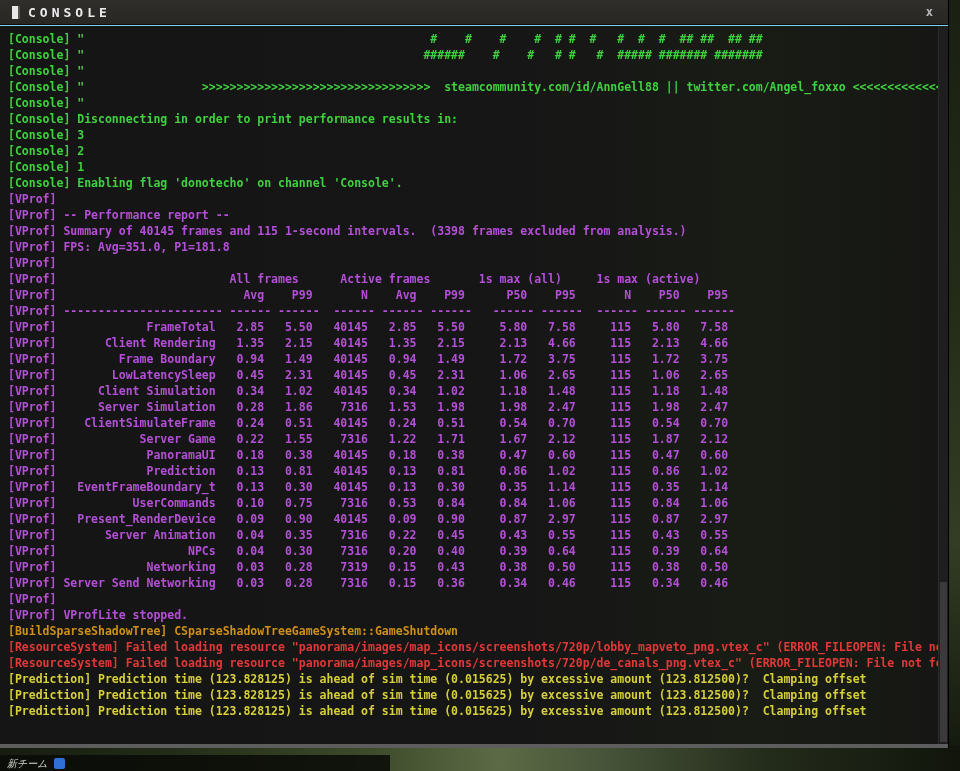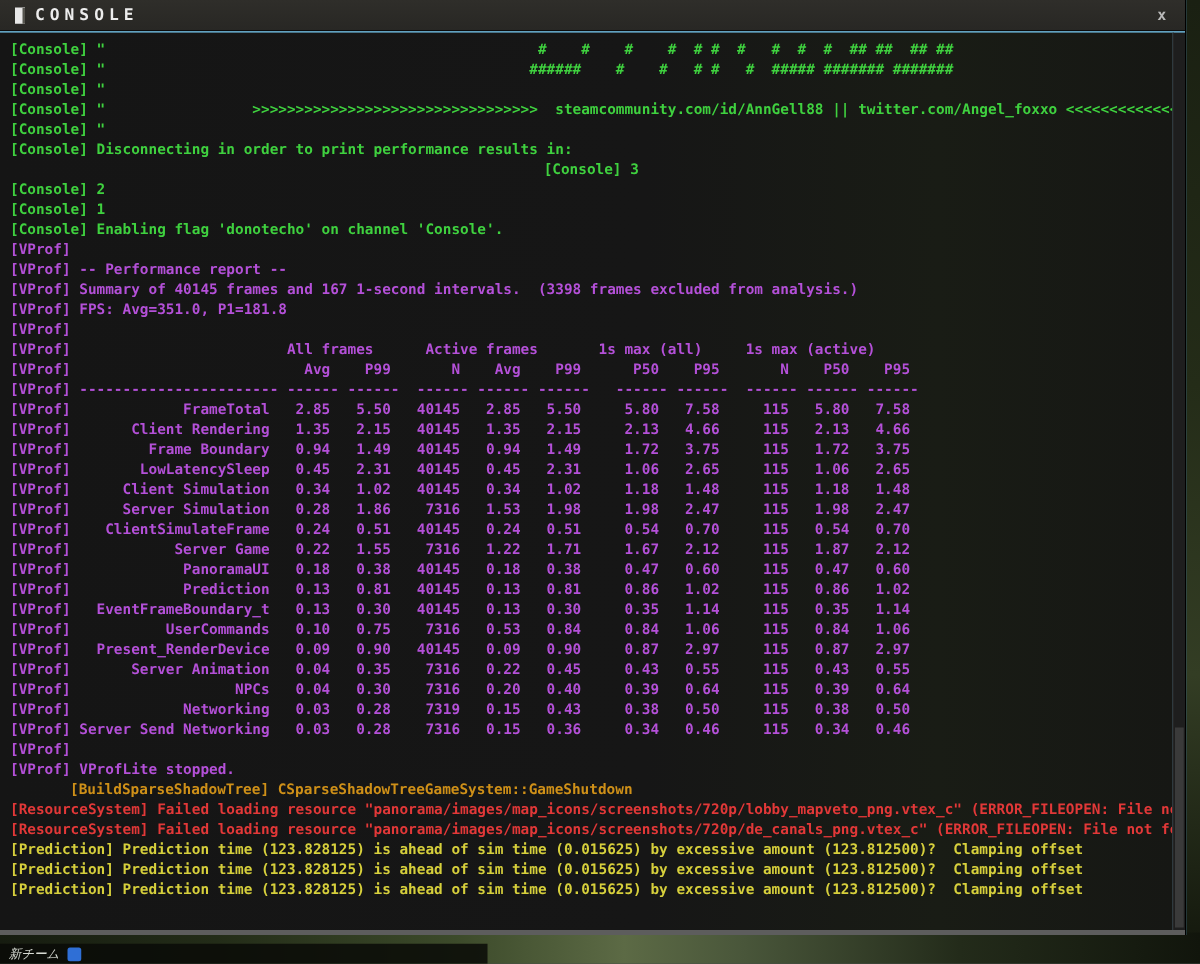--- a/index.html
+++ b/index.html
@@ -79,27 +79,27 @@
     <span class="title-text">CONSOLE</span>
     <span class="close-btn">x</span>
   </div>
   <div class="console-body">
       <div class="cline" style="color: rgb(63, 209, 63);">[Console] "                                                  #    #    #    #  # #  #   #  #  #  ## ##  ## ##</div>
       <div class="cline" style="color: rgb(63, 209, 63);">[Console] "                                                 ######    #    #   # #   #  ##### ####### #######</div>
       <div class="cline" style="color: rgb(63, 209, 63);">[Console] "</div>
       <div class="cline" style="color: rgb(63, 209, 63);">[Console] "                 &gt;&gt;&gt;&gt;&gt;&gt;&gt;&gt;&gt;&gt;&gt;&gt;&gt;&gt;&gt;&gt;&gt;&gt;&gt;&gt;&gt;&gt;&gt;&gt;&gt;&gt;&gt;&gt;&gt;&gt;&gt;&gt;&gt;  steamcommunity.com/id/AnnGell88 || twitter.com/Angel_foxxo &lt;&lt;&lt;&lt;&lt;&lt;&lt;&lt;&lt;&lt;&lt;&lt;&lt;&lt;</div>
       <div class="cline" style="color: rgb(63, 209, 63);">[Console] "</div>
       <div class="cline" style="color: rgb(63, 209, 63);">[Console] Disconnecting in order to print performance results in:</div>
-      <div class="cline" style="color: rgb(63, 209, 63); text-align: center;">[Console] 3</div>
+      <div class="cline" style="color: rgb(63, 209, 63);">[Console] 3</div>
       <div class="cline" style="color: rgb(63, 209, 63);">[Console] 2</div>
       <div class="cline" style="color: rgb(63, 209, 63);">[Console] 1</div>
       <div class="cline" style="color: rgb(63, 209, 63);">[Console] Enabling flag 'donotecho' on channel 'Console'.</div>
       <div class="cline" style="color: rgb(180, 80, 216);">[VProf]</div>
       <div class="cline" style="color: rgb(180, 80, 216);">[VProf] -- Performance report --</div>
-      <div class="cline" style="color: rgb(180, 80, 216);">[VProf] Summary of 40145 frames and 167 1-second intervals.  (3398 frames excluded from analysis.)</div>
+      <div class="cline" style="color: rgb(180, 80, 216);">[VProf] Summary of 40145 frames and 115 1-second intervals.  (3398 frames excluded from analysis.)</div>
       <div class="cline" style="color: rgb(180, 80, 216);">[VProf] FPS: Avg=351.0, P1=181.8</div>
       <div class="cline" style="color: rgb(180, 80, 216);">[VProf]</div>
       <div class="cline" style="color: rgb(180, 80, 216);">[VProf]                         All frames      Active frames       1s max (all)     1s max (active)    </div>
       <div class="cline" style="color: rgb(180, 80, 216);">[VProf]                           Avg    P99       N    Avg    P99      P50    P95       N    P50    P95</div>
       <div class="cline" style="color: rgb(180, 80, 216);">[VProf] ----------------------- ------ ------  ------ ------ ------   ------ ------  ------ ------ ------</div>
       <div class="cline" style="color: rgb(180, 80, 216);">[VProf]             FrameTotal   2.85   5.50   40145   2.85   5.50     5.80   7.58     115   5.80   7.58</div>
       <div class="cline" style="color: rgb(180, 80, 216);">[VProf]       Client Rendering   1.35   2.15   40145   1.35   2.15     2.13   4.66     115   2.13   4.66</div>
       <div class="cline" style="color: rgb(180, 80, 216);">[VProf]         Frame Boundary   0.94   1.49   40145   0.94   1.49     1.72   3.75     115   1.72   3.75</div>
       <div class="cline" style="color: rgb(180, 80, 216);">[VProf]        LowLatencySleep   0.45   2.31   40145   0.45   2.31     1.06   2.65     115   1.06   2.65</div>
       <div class="cline" style="color: rgb(180, 80, 216);">[VProf]      Client Simulation   0.34   1.02   40145   0.34   1.02     1.18   1.48     115   1.18   1.48</div>
@@ -110,21 +110,21 @@
       <div class="cline" style="color: rgb(180, 80, 216);">[VProf]             Prediction   0.13   0.81   40145   0.13   0.81     0.86   1.02     115   0.86   1.02</div>
       <div class="cline" style="color: rgb(180, 80, 216);">[VProf]   EventFrameBoundary_t   0.13   0.30   40145   0.13   0.30     0.35   1.14     115   0.35   1.14</div>
       <div class="cline" style="color: rgb(180, 80, 216);">[VProf]           UserCommands   0.10   0.75    7316   0.53   0.84     0.84   1.06     115   0.84   1.06</div>
       <div class="cline" style="color: rgb(180, 80, 216);">[VProf]   Present_RenderDevice   0.09   0.90   40145   0.09   0.90     0.87   2.97     115   0.87   2.97</div>
       <div class="cline" style="color: rgb(180, 80, 216);">[VProf]       Server Animation   0.04   0.35    7316   0.22   0.45     0.43   0.55     115   0.43   0.55</div>
       <div class="cline" style="color: rgb(180, 80, 216);">[VProf]                   NPCs   0.04   0.30    7316   0.20   0.40     0.39   0.64     115   0.39   0.64</div>
       <div class="cline" style="color: rgb(180, 80, 216);">[VProf]             Networking   0.03   0.28    7319   0.15   0.43     0.38   0.50     115   0.38   0.50</div>
       <div class="cline" style="color: rgb(180, 80, 216);">[VProf] Server Send Networking   0.03   0.28    7316   0.15   0.36     0.34   0.46     115   0.34   0.46</div>
       <div class="cline" style="color: rgb(180, 80, 216);">[VProf]</div>
       <div class="cline" style="color: rgb(180, 80, 216);">[VProf] VProfLite stopped.</div>
-      <div class="cline" style="color: rgb(207, 144, 24); margin-left: 48px;">[BuildSparseShadowTree] CSparseShadowTreeGameSystem::GameShutdown</div>
+      <div class="cline" style="color: rgb(207, 144, 24);">[BuildSparseShadowTree] CSparseShadowTreeGameSystem::GameShutdown</div>
       <div class="cline" style="color: rgb(226, 56, 56);">[ResourceSystem] Failed loading resource "panorama/images/map_icons/screenshots/720p/lobby_mapveto_png.vtex_c" (ERROR_FILEOPEN: File not found)</div>
       <div class="cline" style="color: rgb(226, 56, 56);">[ResourceSystem] Failed loading resource "panorama/images/map_icons/screenshots/720p/de_canals_png.vtex_c" (ERROR_FILEOPEN: File not found)</div>
       <div class="cline" style="color: rgb(214, 207, 60);">[Prediction] Prediction time (123.828125) is ahead of sim time (0.015625) by excessive amount (123.812500)?  Clamping offset</div>
       <div class="cline" style="color: rgb(214, 207, 60);">[Prediction] Prediction time (123.828125) is ahead of sim time (0.015625) by excessive amount (123.812500)?  Clamping offset</div>
       <div class="cline" style="color: rgb(214, 207, 60);">[Prediction] Prediction time (123.828125) is ahead of sim time (0.015625) by excessive amount (123.812500)?  Clamping offset</div>
     </div>
   <div class="scrollbar">
     <div class="scroll-thumb"></div>
   </div>
   <div class="bottom-edge"></div>

